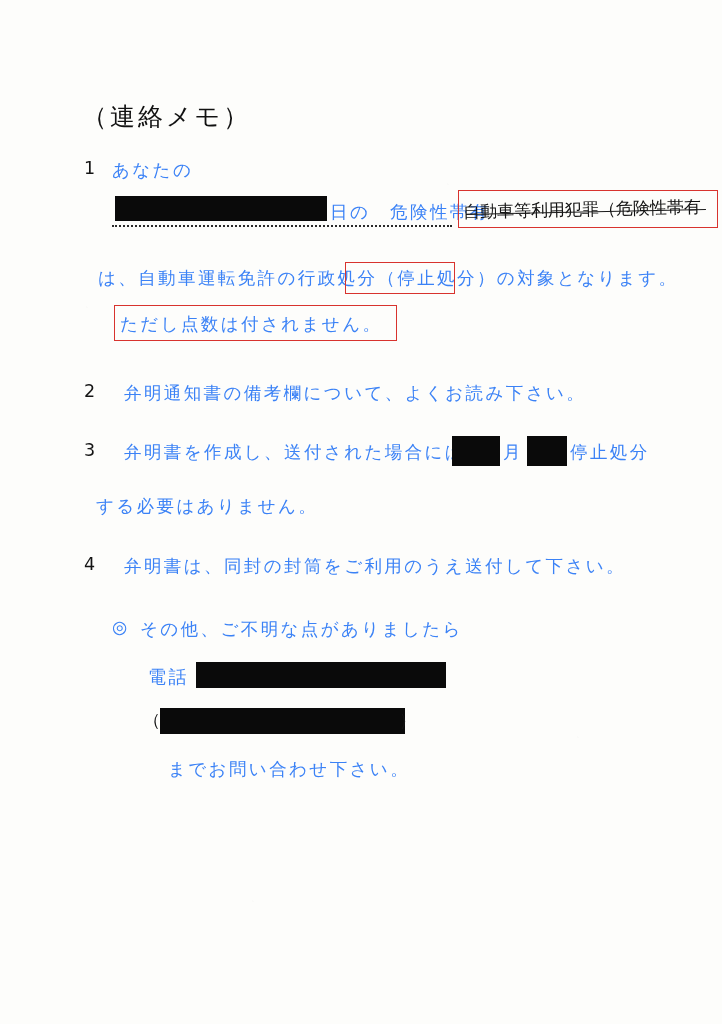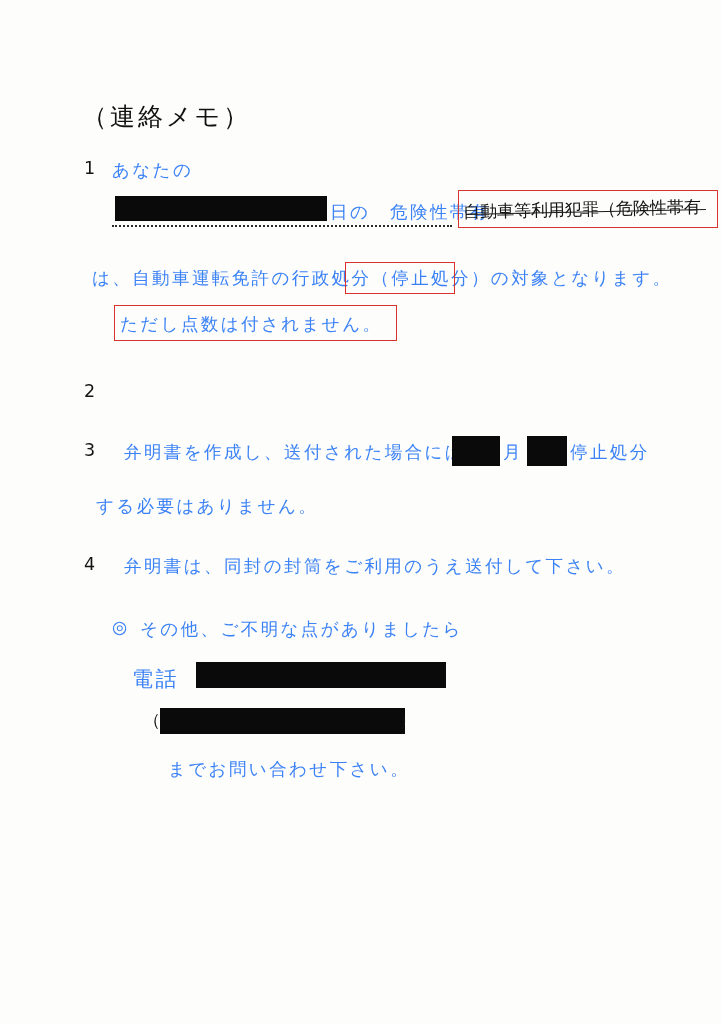--- a/index.html
+++ b/index.html
@@ -120,43 +120,44 @@
     <div class="line" style="left:112px; top:158px;">あなたの</div>
 
     <div class="redact" style="left:115px; top:196px; width:212px; height:25px;"></div>
     <div class="dotline" style="left:112px; top:225px; width:340px;"></div>
     <div class="line" style="left:330px; top:200px;">日の　危険性帯有</div>
 
     <div class="redbox" style="left:458px; top:190px; width:260px; height:38px;"></div>
     <div class="handwriting" style="left:463px; top:198px;">自動車等利用犯罪（危険性帯有</div>
     <div class="strike" style="left:466px; top:214px; width:240px;"></div>
 
-    <div class="line" style="left:92px; top:266px;">は、自動車運転免許の行政処分（停止処分）の対象となります。</div>
+    <div class="line" style="left:98px; top:266px;">は、自動車運転免許の行政処分（停止処分）の対象となります。</div>
     <div class="redbox" style="left:345px; top:262px; width:110px; height:32px;"></div>
 
     <div class="line" style="left:120px; top:312px;">ただし点数は付されません。</div>
     <div class="redbox" style="left:114px; top:305px; width:283px; height:36px;"></div>
 
     <div class="num" style="left:84px; top:381px;">2</div>
+    <div class="line" style="left:124px; top:381px;">弁明通知書の備考欄について、よくお読み下さい。</div>
 
     <div class="num" style="left:84px; top:440px;">3</div>
     <div class="line" style="left:124px; top:440px;">弁明書を作成し、送付された場合には</div>
     <div class="redact" style="left:452px; top:436px; width:48px; height:30px;"></div>
     <div class="line" style="left:503px; top:440px;">月</div>
     <div class="redact" style="left:527px; top:436px; width:40px; height:30px;"></div>
     <div class="line" style="left:570px; top:440px;">停止処分</div>
     <div class="line" style="left:96px; top:494px;text-align:right;">する必要はありません。</div>
 
     <div class="num" style="left:84px; top:554px;">4</div>
     <div class="line" style="left:124px; top:554px;">弁明書は、同封の封筒をご利用のうえ送付して下さい。</div>
 
     <div class="line" style="left:112px; top:617px;">◎</div>
     <div class="line" style="left:140px; top:617px;">その他、ご不明な点がありましたら</div>
 
-    <div class="line" style="left:132px; top:665px; font-size:21px;">電話</div>
+    <div class="line" style="left:148px; top:665px; font-size:18px;">電話</div>
     <div class="redact" style="left:196px; top:662px; width:250px; height:26px;"></div>
 
     <div class="paren" style="left:143px; top:708px;">（</div>
     <div class="redact" style="left:160px; top:708px; width:245px; height:26px;"></div>
     <div class="paren" style="left:399px; top:708px;">）</div>
 
     <div class="line" style="left:168px; top:757px;">までお問い合わせ下さい。</div>
 
   </div>
 </div>

